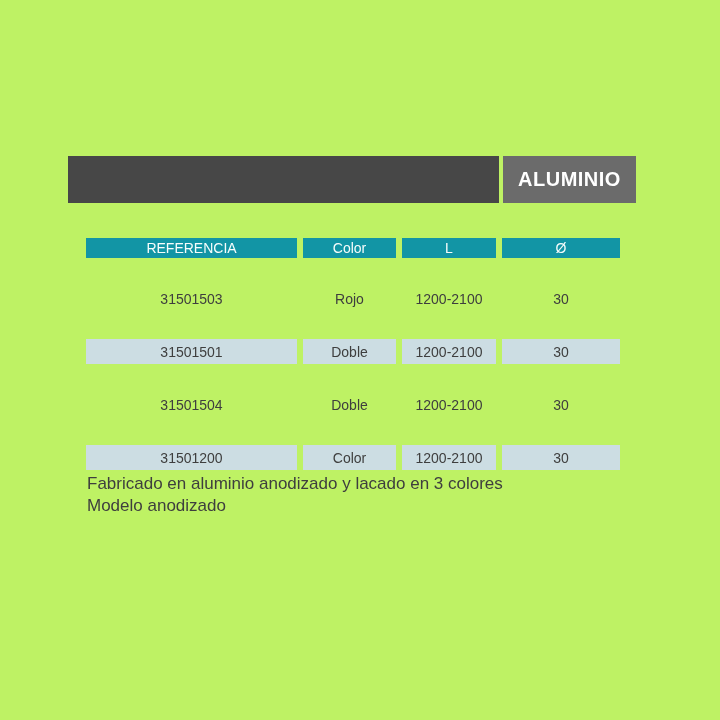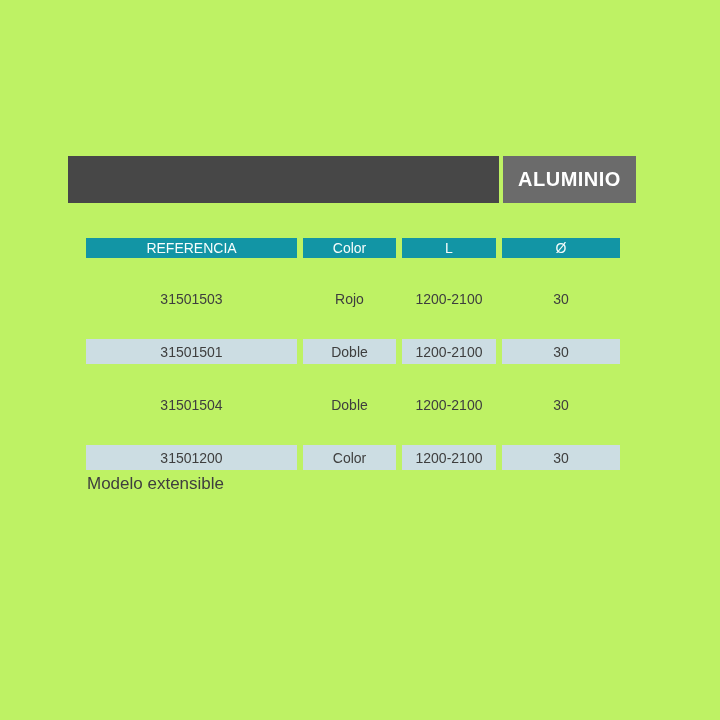--- a/index.html
+++ b/index.html
@@ -94,16 +94,17 @@
     <div class="tr data shaded">
       <div class="td c0">31501200</div>
       <div class="td c1">Color</div>
       <div class="td c2">1200-2100</div>
       <div class="td c3">30</div>
     </div>
 
   </div>
 
   <div class="notes">
-    <div>Modelo extensible</div>
+    <div>Fabricado en aluminio anodizado y lacado en 3 colores</div>
+    <div>Modelo anodizado</div>
   </div>
 
 </div>
 
 </body></html>

